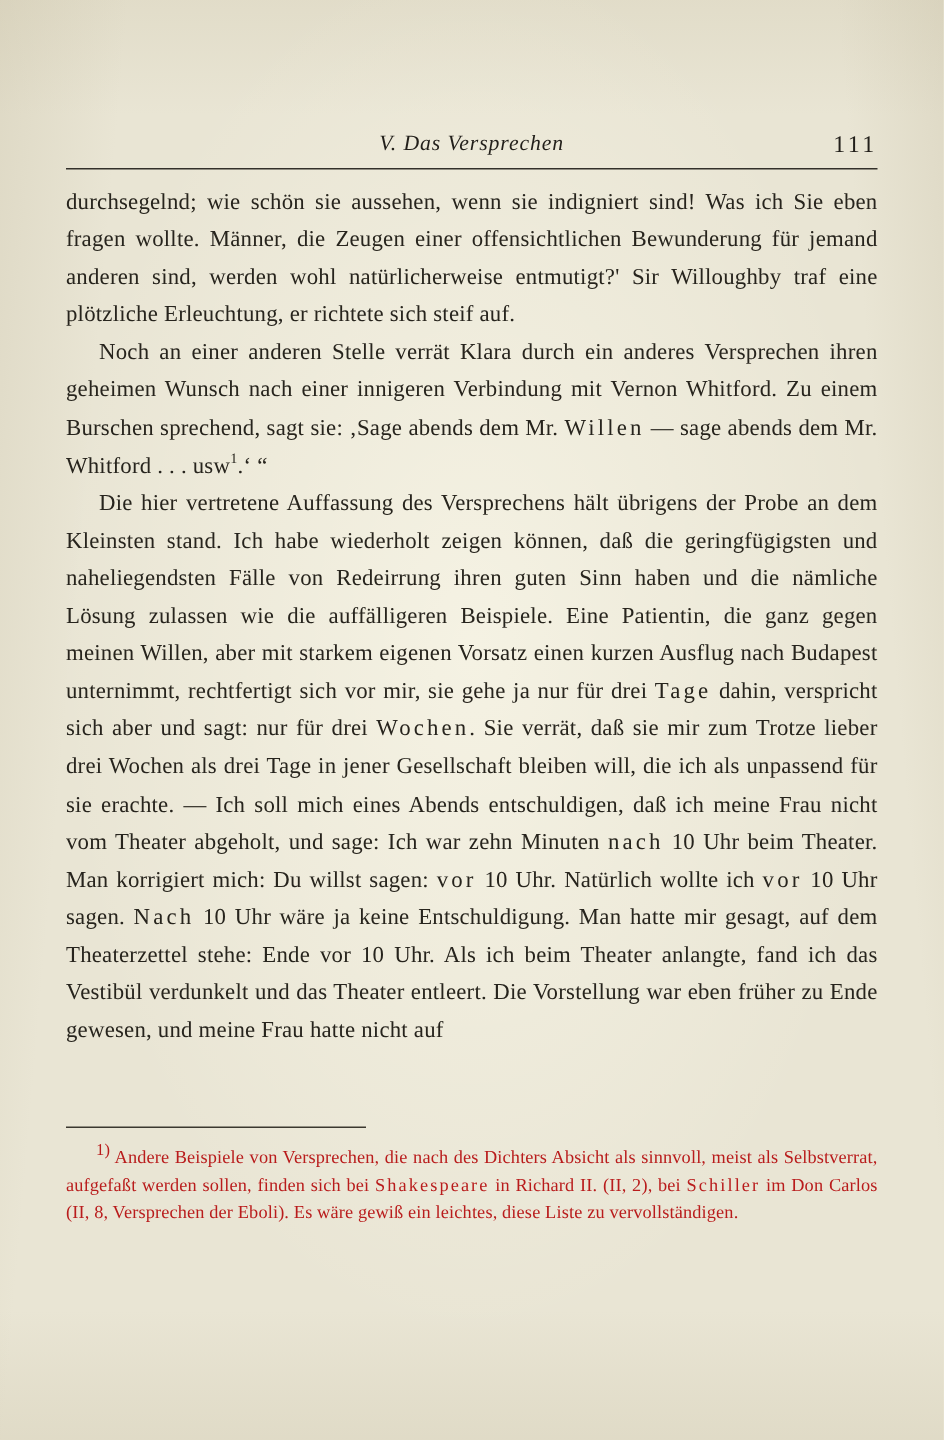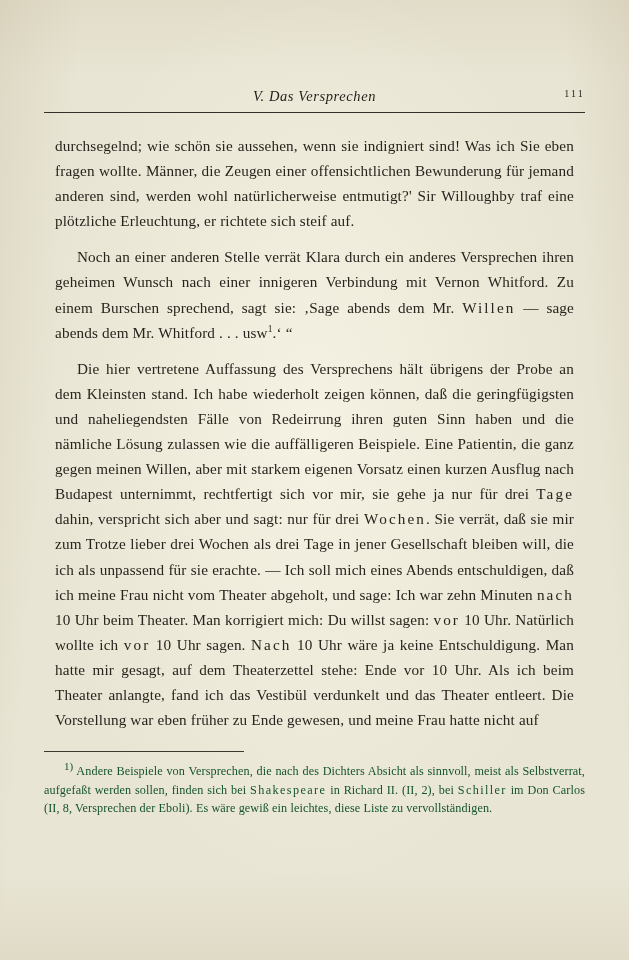--- a/index.html
+++ b/index.html
@@ -53,21 +53,21 @@
     font-style: italic;
     font-size: 14.5px;
     letter-spacing: 0.6px;
     color: #221f1a;
     position: absolute;
     left: 50%;
     transform: translateX(-50%);
     white-space: nowrap;
   }
   .rh-page {
-    font-size: 10px;
+    font-size: 16px;
     letter-spacing: 2.2px;
     color: #221f1a;
   }
   .head-rule {
     position: absolute;
     top: 112px;
     left: 0;
     width: 541px;
     height: 1px;
     background: #33302a;
@@ -77,21 +77,21 @@
     top: 122px;
     left: 0;
     width: 541px;
     font-size: 15.2px;
     line-height: 25.1px;
     color: #27241d;
     text-align: justify;
     letter-spacing: 0.15px;
   }
   .body-text p {
-    margin: 11px;
+    margin: 0;
   }
   .body-text p.indent {
     text-indent: 22px;
   }
   .spaced {
     letter-spacing: 2.1px;
   }
   sup {
     font-size: 9.5px;
     vertical-align: super;
@@ -105,21 +105,21 @@
     height: 1px;
     background: #3b382f;
   }
   .footnote {
     position: absolute;
     top: 762px;
     left: 0;
     width: 541px;
     font-size: 12.2px;
     line-height: 18.6px;
-    color: #14532d;
+    color: #b91c1c;
     text-align: justify;
     letter-spacing: 0.1px;
   }
   .footnote p {
     margin: 0;
     text-indent: 20px;
   }
   .fn-mark {
     font-size: 11px;
     vertical-align: super;

